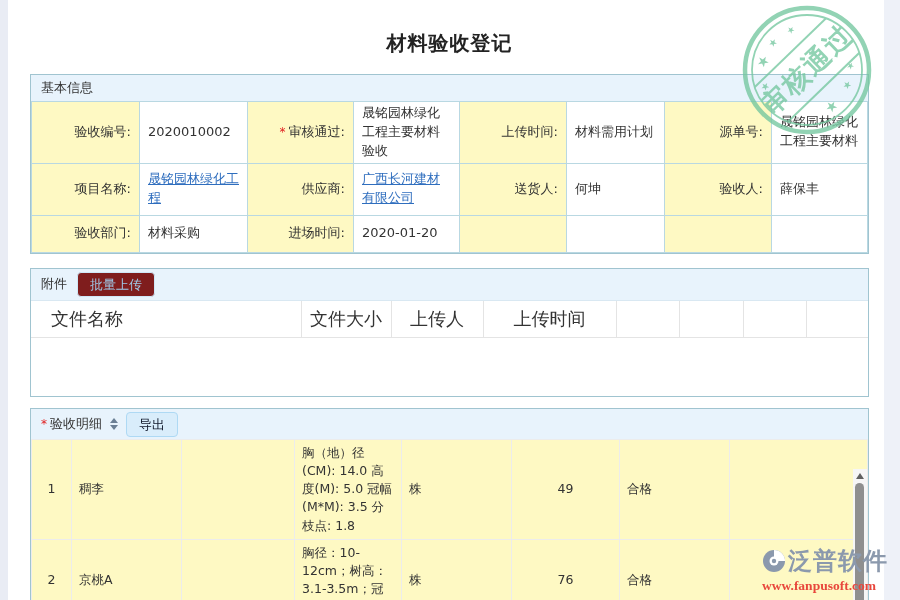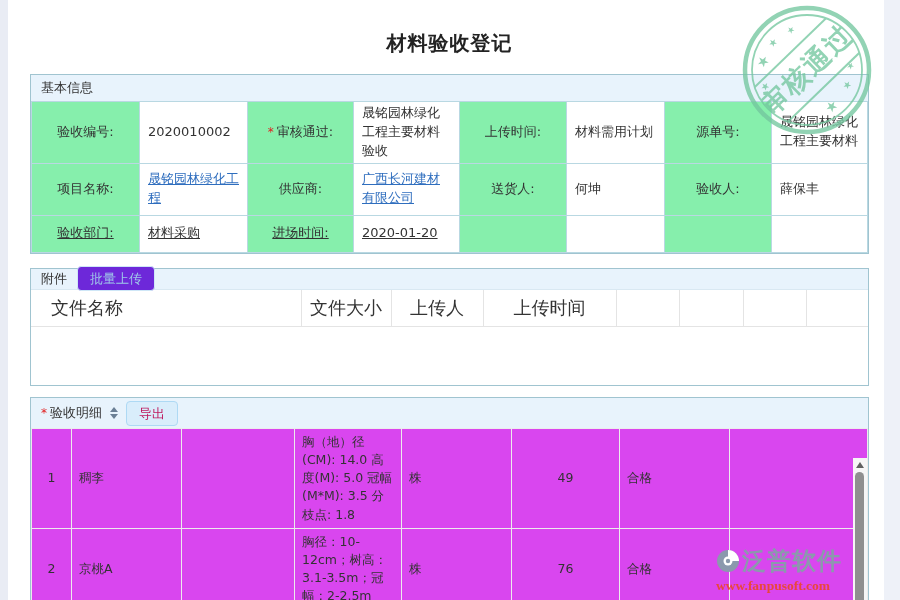--- a/index.html
+++ b/index.html
@@ -14,39 +14,39 @@
     margin-top:18px; line-height:26px; letter-spacing:1px; }
 
   .panel { border:1px solid #a0c4d0; background:#fff; }
   .panel-basic  { margin-top:18px; }
   .panel-attach { margin-top:14px; }
   .panel-detail { margin-top:11px; position:relative; }
 
   .bar { background:#e8f3fc; font-size:13px; color:#333; display:flex;
     align-items:center; padding:0 10px; }
   .bar-basic  { height:26px; }
-  .bar-attach { height:21px; gap:10px; border-bottom:1px solid #d9e8f2; }
+  .bar-attach { height:32px; gap:10px; border-bottom:1px solid #d9e8f2; }
   .bar-detail { height:30px; gap:6px; }
 
   table { border-collapse:collapse; width:100%; table-layout:fixed; }
 
   
   .tbl-basic td { border:1px solid #b9d8e2; font-size:13px; padding:2px 8px;
     vertical-align:middle; background:#fff; line-height:1.45; }
-  .tbl-basic td.lbl { background:#86efac; text-align:center; white-space:nowrap; }
+  .tbl-basic td.lbl { background:#fef9c3; text-align:right; white-space:nowrap; }
   .tbl-basic tr.r52 td { height:52px; }
-  .tbl-basic tr.r37 td { height:37px;text-decoration:underline; }
+  .tbl-basic tr.r37 td { height:37px; }
   a.lnk { color:#2f6ebe; text-decoration:underline; cursor:pointer; }
 
   .req { color:#e02020; margin-right:3px; font-size:12px; }
 
   .btn { border-radius:4px; font-size:13px; padding:3px 12px; line-height:17px;
     cursor:pointer; display:inline-block; }
-  .btn-upload { background:#6d28d9; border:1px solid #cfe7f7; color:#9fc9e8; }
-  .btn-export { background:#d9edfb; border:1px solid #aed9f4; color:#be185d; }
+  .btn-upload { background:#7f1d1d; border:1px solid #cfe7f7; color:#9fc9e8; }
+  .btn-export { background:#d9edfb; border:1px solid #aed9f4; color:#0f172a; }
 
   
   .tbl-attach th { border:1px solid #e4e4e4; border-top:none; font-weight:normal;
     font-size:18px; height:37px; text-align:center; background:#fff; }
   .tbl-attach th.first { text-align:left; padding-left:20px; border-left:none; }
   .tbl-attach th.last { border-right:none; }
   .attach-empty { height:58px; background:#fff; }
 
   
   .stepper { display:inline-flex; flex-direction:column; gap:2px; margin:0 2px;
@@ -55,40 +55,40 @@
     border-right:4px solid transparent; }
   .tri-up   { border-bottom:5px solid #6b7f95; }
   .tri-down { border-top:5px solid #6b7f95; }
 
   
   .tbl-detail th { font-size:13px; color:#333; font-weight:normal; height:30px;
     border-left:1px solid #e3e3e3; border-bottom:1px solid #d5d5d5;
     background:#fff; text-align:center; }
   .tbl-detail th:first-child { border-left:none; }
   .tbl-detail td { border:1px solid #ececec; font-size:12.5px; padding:4px 7px;
-    vertical-align:middle; line-height:1.45; background:#d946ef; }
+    vertical-align:middle; line-height:1.45; background:#fef9c3; }
   .tbl-detail td.c { text-align:center; }
   .tbl-detail tr.r1 td { height:75px; }
   .tbl-detail tr.r2 td { height:56px; }
 
   
   .scrollbar { position:absolute; top:60px; right:1px; width:14px; height:180px;
     background:#f6f6f6; z-index:20; }
   .scroll-arrow { width:0; height:0; margin:4px auto 0;
     border-left:4px solid transparent; border-right:4px solid transparent;
     border-bottom:6px solid #606060; }
   .scroll-thumb { position:absolute; top:14px; left:2px; width:9px; height:155px;
     background:#8f8f8f; border-radius:5px; }
 
   
   .stamp { position:absolute; left:737px; top:0; width:140px; height:140px;
     z-index:50; opacity:.78; pointer-events:none; }
 
   
-  .watermark { position:absolute; left:716px; top:545px; z-index:60;
+  .watermark { position:absolute; left:762px; top:545px; z-index:60;
     pointer-events:none; }
   .wm-row { display:flex; align-items:center; gap:2px; }
   .wm-brand { font-size:24px; font-weight:bold; color:#8b99ad; letter-spacing:1px; }
   .wm-url { font-size:13.5px; font-weight:bold; color:#e8473c; margin-top:1px;
     font-family:"Liberation Serif","DejaVu Serif",serif; }
 </style>
 </head>
 <body>
 
 <div class="strip strip-left"></div>

